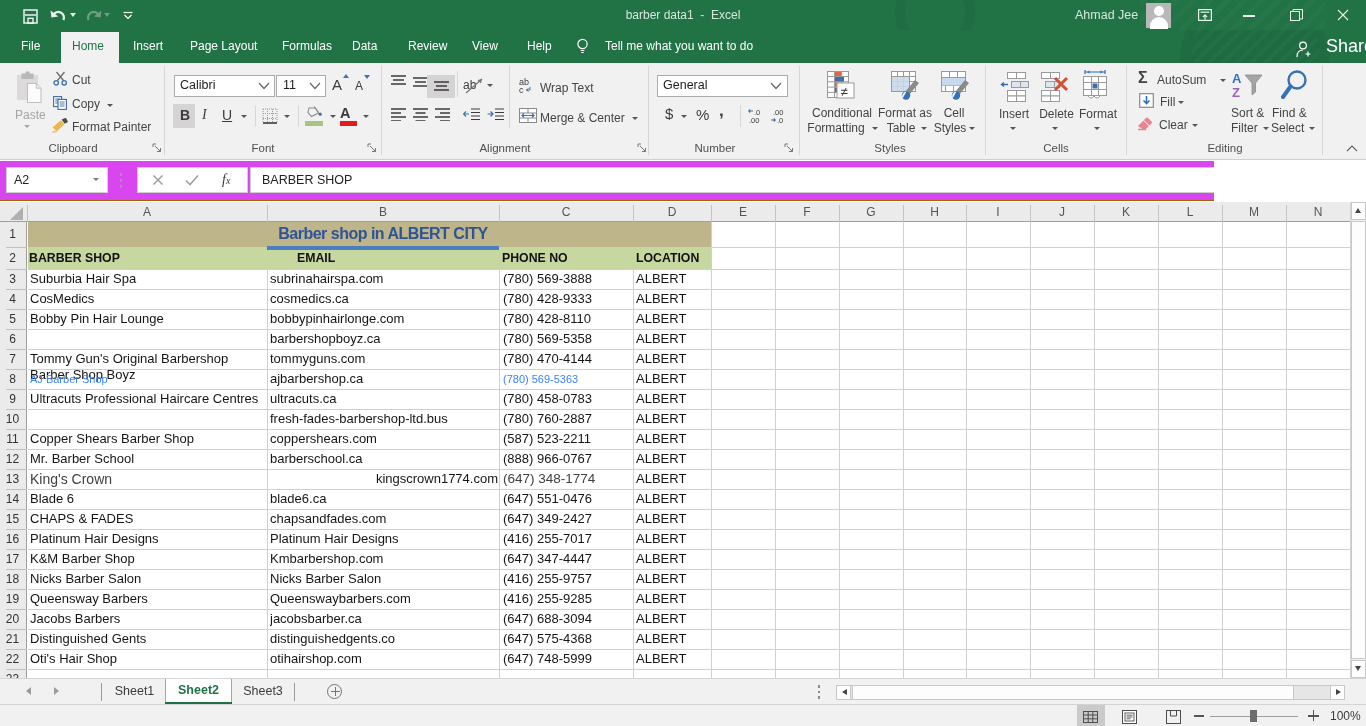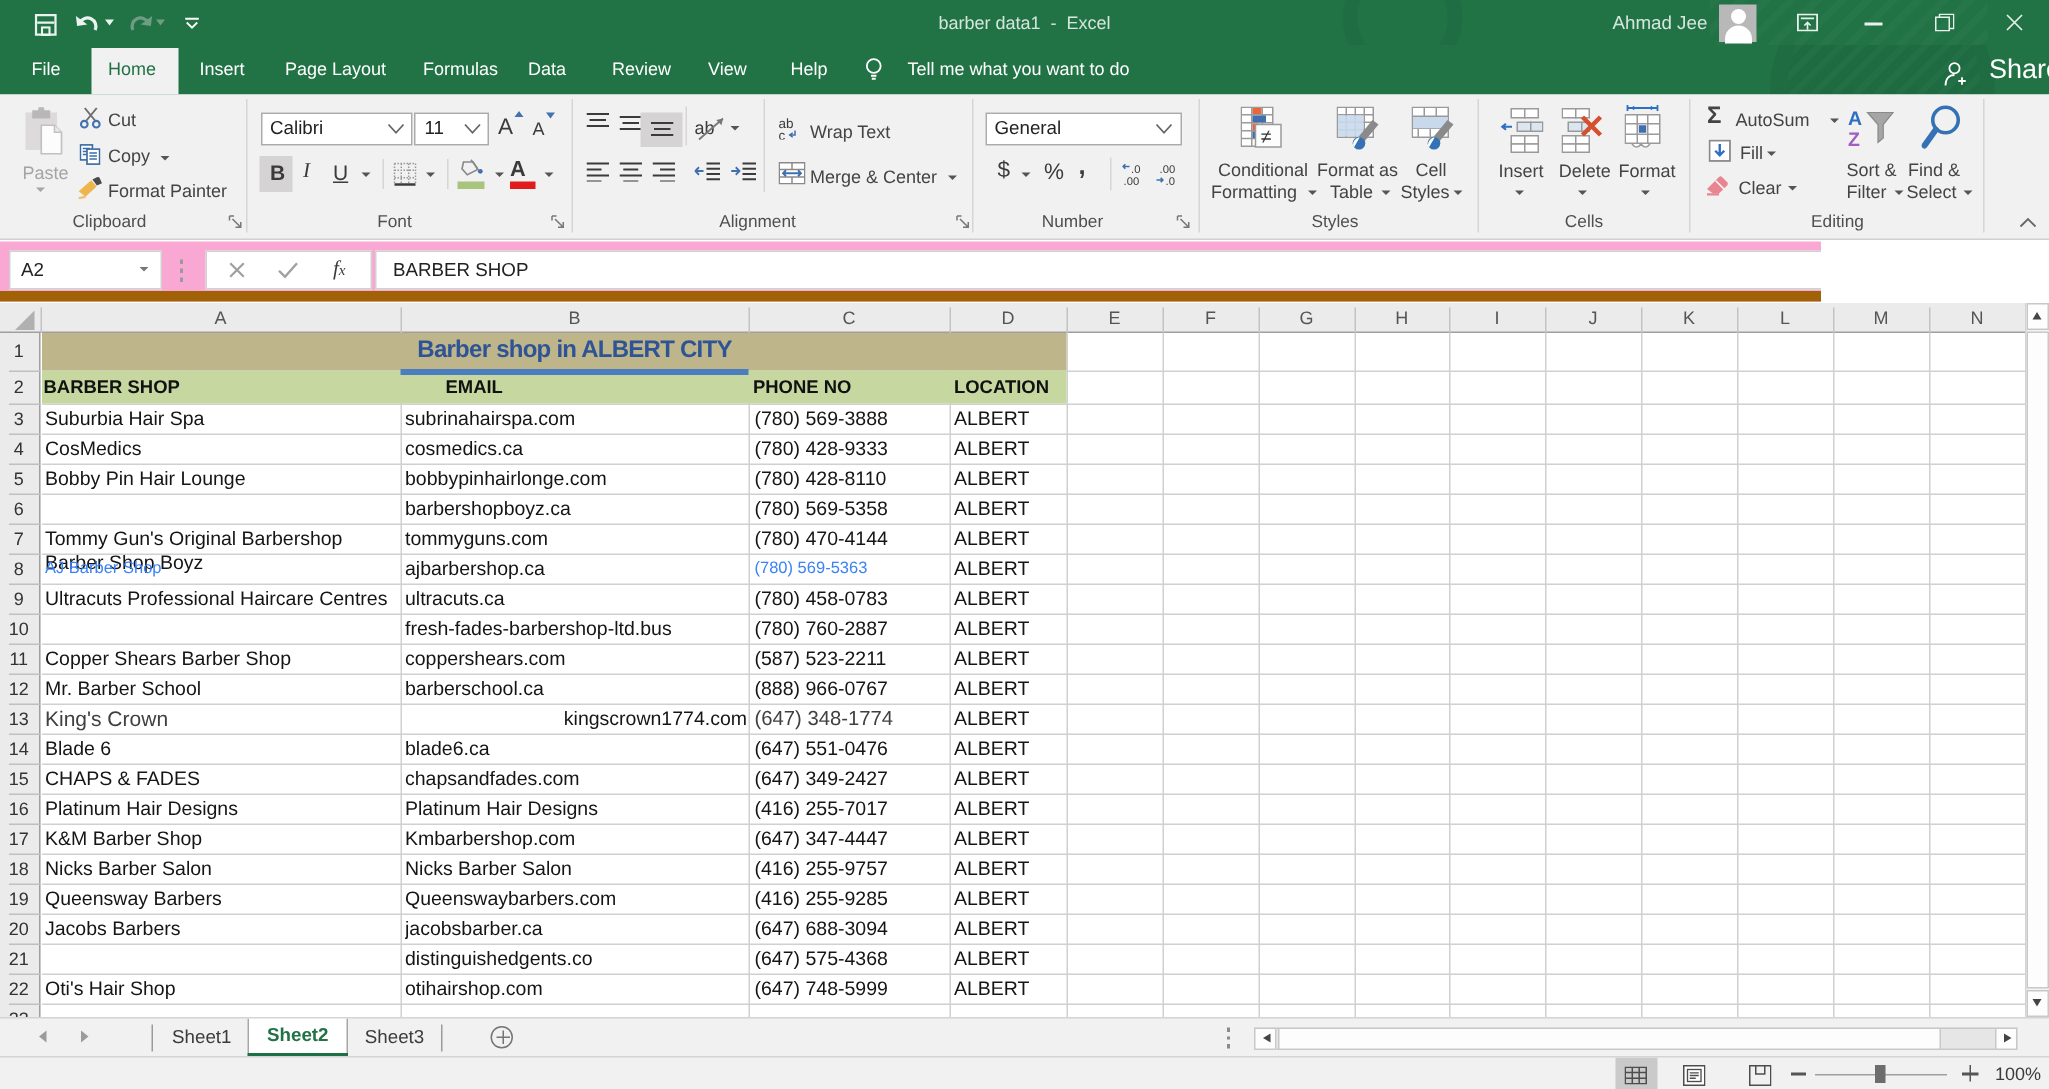--- a/index.html
+++ b/index.html
@@ -368,21 +368,21 @@
     <div class="rlbl" style="left:1271px;top:58px;">Select</div>
     <div class="dd" style="left:1309px;top:64px;"></div>
     <div class="glabel" style="left:1185px;width:80px;">Editing</div>
     <div class="gsep" style="left:1322px;"></div>
 
     <svg class="abs" style="left:1346px;top:82px;" width="12" height="7" viewBox="0 0 12 7">
         <path d="M1 6 L6 1 L11 6" fill="none" stroke="#666" stroke-width="1.2"></path>
       </svg>
   </div>
 
-  <div class="abs" id="fbar" style="left:0;top:161px;width:1214px;height:40px;background:#f9a8d4;border-bottom:7px solid #a16207;overflow:hidden;">
+  <div class="abs" id="fbar" style="left:0;top:161px;width:1214px;height:40px;background:#d946ef;border-bottom:1px solid #a16207;overflow:hidden;">
 
     <div class="abs" style="left:6px;top:6px;width:102px;height:26px;background:#fff;border:1px solid #d0d0d0;"></div>
     <div class="abs" style="left:14px;top:6px;height:26px;line-height:26px;font-size:12.5px;color:#222;">A2</div>
     <div class="dd" style="left:93px;top:17px;border-top-color:#777;"></div>
 
     <div class="abs" style="left:120px;top:12px;width:2px;height:2.6px;background:#9a9a9a;"></div>
     <div class="abs" style="left:120px;top:18px;width:2px;height:2.6px;background:#9a9a9a;"></div>
     <div class="abs" style="left:120px;top:24px;width:2px;height:2.6px;background:#9a9a9a;"></div>
 
     <div class="abs" style="left:137px;top:6px;width:111px;height:26px;background:#fff;border:1px solid #d0d0d0;"></div>
@@ -586,20 +586,21 @@
     <div class="abs" style="left:503px;top:367px;width:130px;height:20px;line-height:20px;font-size:13px;color:#151515;white-space:nowrap;">(416) 255-9757</div>
     <div class="abs" style="left:636px;top:367px;width:75px;height:20px;line-height:20px;font-size:13px;color:#151515;">ALBERT</div>
     <div class="abs" style="left:30px;top:387px;width:237px;height:20px;line-height:20px;font-size:13px;color:#151515;white-space:nowrap;overflow:hidden;">Queensway Barbers</div>
     <div class="abs" style="left:270px;top:387px;width:228px;height:20px;line-height:20px;font-size:13px;color:#151515;white-space:nowrap;overflow:hidden;">Queenswaybarbers.com</div>
     <div class="abs" style="left:503px;top:387px;width:130px;height:20px;line-height:20px;font-size:13px;color:#151515;white-space:nowrap;">(416) 255-9285</div>
     <div class="abs" style="left:636px;top:387px;width:75px;height:20px;line-height:20px;font-size:13px;color:#151515;">ALBERT</div>
     <div class="abs" style="left:30px;top:407px;width:237px;height:20px;line-height:20px;font-size:13px;color:#151515;white-space:nowrap;overflow:hidden;">Jacobs Barbers</div>
     <div class="abs" style="left:270px;top:407px;width:228px;height:20px;line-height:20px;font-size:13px;color:#151515;white-space:nowrap;overflow:hidden;">jacobsbarber.ca</div>
     <div class="abs" style="left:503px;top:407px;width:130px;height:20px;line-height:20px;font-size:13px;color:#151515;white-space:nowrap;">(647) 688-3094</div>
     <div class="abs" style="left:636px;top:407px;width:75px;height:20px;line-height:20px;font-size:13px;color:#151515;">ALBERT</div>
+    <div class="abs" style="left:30px;top:427px;width:237px;height:20px;line-height:20px;font-size:13px;color:#151515;white-space:nowrap;overflow:hidden;">Distinguished Gents</div>
     <div class="abs" style="left:270px;top:427px;width:228px;height:20px;line-height:20px;font-size:13px;color:#151515;white-space:nowrap;overflow:hidden;">distinguishedgents.co</div>
     <div class="abs" style="left:503px;top:427px;width:130px;height:20px;line-height:20px;font-size:13px;color:#151515;white-space:nowrap;">(647) 575-4368</div>
     <div class="abs" style="left:636px;top:427px;width:75px;height:20px;line-height:20px;font-size:13px;color:#151515;">ALBERT</div>
     <div class="abs" style="left:30px;top:447px;width:237px;height:20px;line-height:20px;font-size:13px;color:#151515;white-space:nowrap;overflow:hidden;">Oti's Hair Shop</div>
     <div class="abs" style="left:270px;top:447px;width:228px;height:20px;line-height:20px;font-size:13px;color:#151515;white-space:nowrap;overflow:hidden;">otihairshop.com</div>
     <div class="abs" style="left:503px;top:447px;width:130px;height:20px;line-height:20px;font-size:13px;color:#151515;white-space:nowrap;">(647) 748-5999</div>
     <div class="abs" style="left:636px;top:447px;width:75px;height:20px;line-height:20px;font-size:13px;color:#151515;">ALBERT</div>
     <div class="abs" style="left:0;top:467px;width:25px;height:20px;line-height:20px;text-align:center;font-size:12px;color:#333;">23</div>
     <div class="abs" style="left:1350px;top:0;width:16px;height:476px;background:#f1f1f1;border-left:1px solid #d4d4d4;"></div>
     <div class="abs" style="left:1351px;top:0;width:15px;height:18px;background:#fdfdfd;border:1px solid #c8c8c8;"></div>

